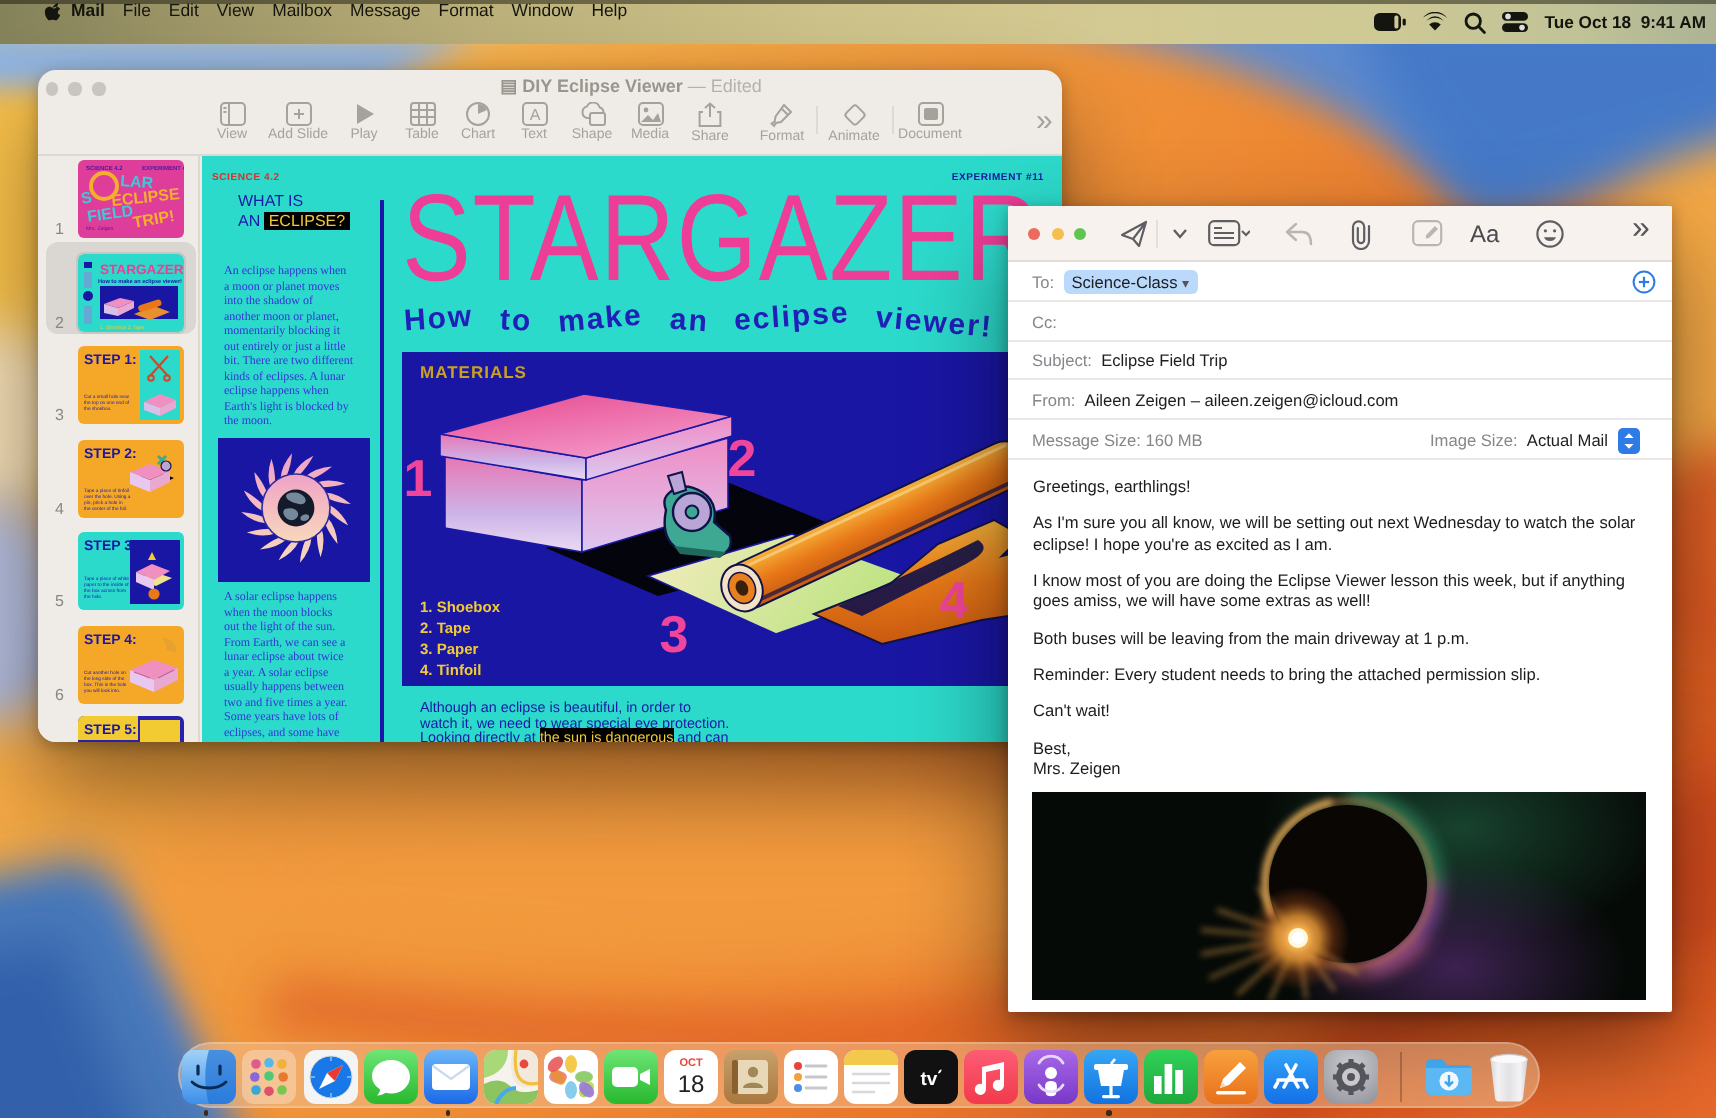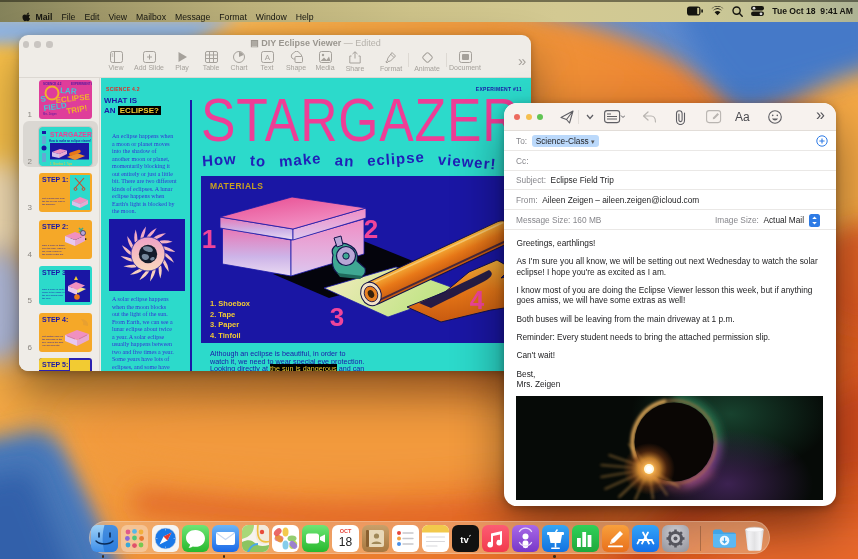--- a/index.html
+++ b/index.html
@@ -2,21 +2,21 @@
 <html><head><meta charset="utf-8">
 <style>
 *{margin:0;padding:0;box-sizing:border-box}
 html,body{width:858px;height:559px;overflow:hidden}
 body{font-family:"Liberation Sans",sans-serif;position:relative;background:#4E80CC}
 
 #wall{position:absolute;left:0;top:0;width:858px;height:559px}
 
 #menubar{position:absolute;left:0;top:0;width:858px;height:22px;
  background:linear-gradient(90deg,#84825a 0%,#a09869 12%,#bbb07a 28%,#cdc289 48%,#d3c992 65%,#cfc995 80%,#c0c297 92%,#adb394 100%);
- color:#15150f;font-size:9px;display:flex;align-items:flex-end;z-index:10}
+ color:#15150f;font-size:9px;display:flex;align-items:flex-start;z-index:10}
 #menubar::before{content:"";position:absolute;left:0;top:0;width:100%;height:2px;background:rgba(22,22,12,.5)}
 .mitem{margin:0 4.5px;white-space:nowrap;font-size:8.7px}
 .mright{position:absolute;right:5px;top:0;height:22px;display:flex;align-items:center;font-size:8.6px;font-weight:bold}
 
 #kw{position:absolute;left:19px;top:35px;width:512px;height:336px;background:#EFECE7;border-radius:9px;
  box-shadow:0 22px 45px rgba(0,0,0,.42), 0 2px 8px rgba(0,0,0,.25);z-index:20;overflow:hidden}
 .tl{position:absolute;width:6.4px;height:6.4px;border-radius:50%;background:#c9c5c1}
 #kw .ktitle{position:absolute;top:3px;left:81px;width:431px;text-align:center;font-size:9px;color:#9a968f;font-weight:bold}
 #kw .ktitle .ed{font-weight:normal;color:#b5b1aa}
 .kicon{position:absolute;color:#A5A19B;text-align:center;font-size:7px;line-height:8px}
@@ -31,21 +31,21 @@
 
 #slide{position:absolute;left:82px;top:43px;width:430px;height:324px;background:#2CDACB;overflow:hidden}
 .kpara{font-family:"Liberation Serif",serif;font-size:6px;line-height:7.5px;color:#3434D6;white-space:nowrap}
 .bpara{position:absolute;font-family:Liberation Sans, sans-serif;font-size:7.2px;line-height:7.55px;color:#1B18A8;white-space:nowrap}
 .hl{background:#000;color:#F2CB32}
 #stargazer{position:absolute;left:100px;top:10.8px;font-size:61.5px;line-height:61.5px;color:#EE3D96;letter-spacing:1px;transform:scaleX(0.84);transform-origin:left top;white-space:nowrap}
 #howto{position:absolute;left:101px;top:73px;font-size:15px;font-weight:bold;color:#2020B8;white-space:nowrap;letter-spacing:1px;word-spacing:8px}
 #howto span{display:inline-block}
 #step1{position:absolute;left:324px;top:298px;font-size:18px;font-weight:bold;font-style:italic;color:#F0459A;transform:rotate(-9deg);letter-spacing:1px}
 
-#mw{position:absolute;left:504px;top:103px;width:332px;height:403px;background:#fff;border-radius:13px;
+#mw{position:absolute;left:504px;top:103px;width:332px;height:403px;background:#fff;border-radius:1px;
  box-shadow:0 22px 50px rgba(0,0,0,.45), 0 2px 8px rgba(0,0,0,.3);z-index:30;overflow:hidden}
 #mtb{position:absolute;left:0;top:0;width:100%;height:28px;background:#F7F2EE;border-bottom:1px solid #E2DDD8}
 .mrow{position:absolute;left:0;width:100%;height:20px;border-bottom:1px solid #EAE8E6;font-size:8.3px;color:#86868b;display:flex;align-items:center;padding-left:12px}
 .mrow b{color:#1d1d1f;font-weight:normal}
 .mrow .v{color:#1d1d1f}
 #mbody{position:absolute;left:12.5px;top:135px;width:312px;font-size:8.3px;line-height:10.35px;color:#1c1c1e;white-space:nowrap}
 #mbody p{margin-bottom:8px}
 
 #dock{position:absolute;left:89px;top:521px;width:681px;height:33px;background:rgba(244,196,152,.5);
  border:1px solid rgba(255,255,255,.22);border-radius:17px;z-index:40}
@@ -313,21 +313,21 @@
   <div class="tnum" style="top:310px">7</div>
   <div class="thumb" style="top:326px;background:#2CDACB;height:39px">
    <svg width="53" height="39" viewBox="0 0 53 39">
           <text x="5" y="12" font-size="6.5" font-weight="bold" fill="#EE3D96" font-family="Liberation Sans" transform="rotate(-2 5 12)">DID YOU KNOW</text>
         </svg>
   </div>
  </div>
  <div id="slide">
   <div style="position:absolute;left:5px;top:8px;font-size:5px;font-weight:bold;color:#E02D28;letter-spacing:.3px">SCIENCE 4.2</div>
   <div style="position:absolute;right:9px;top:8px;font-size:5px;font-weight:bold;color:#1B18A8;letter-spacing:.3px">EXPERIMENT #11</div>
-  <div style="position:absolute;left:3px;top:18px;font-size:8px;font-weight:bold;color:#1B18A8;line-height:10px">WHAT IS<br>AN&nbsp;<span style="background:#000;color:#F2CB32;padding:0 2px">ECLIPSE?</span></div>
+  <div style="position:absolute;left:18px;top:18px;font-size:8px;font-weight:normal;color:#1B18A8;line-height:10px">WHAT IS<br>AN&nbsp;<span style="background:#000;color:#F2CB32;padding:0 2px">ECLIPSE?</span></div>
   <div class="kpara" style="position:absolute;left:11px;top:55px;width:62px">An eclipse happens when<br>a moon or planet moves<br>into the shadow of<br>another moon or planet,<br>momentarily blocking it<br>out entirely or just a little<br>bit. There are two different<br>kinds of eclipses. A lunar<br>eclipse happens when<br>Earth's light is blocked by<br>the moon.</div>
   <svg style="position:absolute;left:8px;top:141px" width="76" height="72" viewBox="0 0 76 72">
    <rect width="76" height="72" fill="#1A16A4"></rect>
    <defs>
           <linearGradient id="sunp" x1="0" y1="0" x2="0" y2="1">
             <stop offset="0" stop-color="#F0A2C6"></stop>
             <stop offset="1" stop-color="#F8D8BC"></stop>
           </linearGradient>
         </defs>
    <g transform="translate(39,35)">

